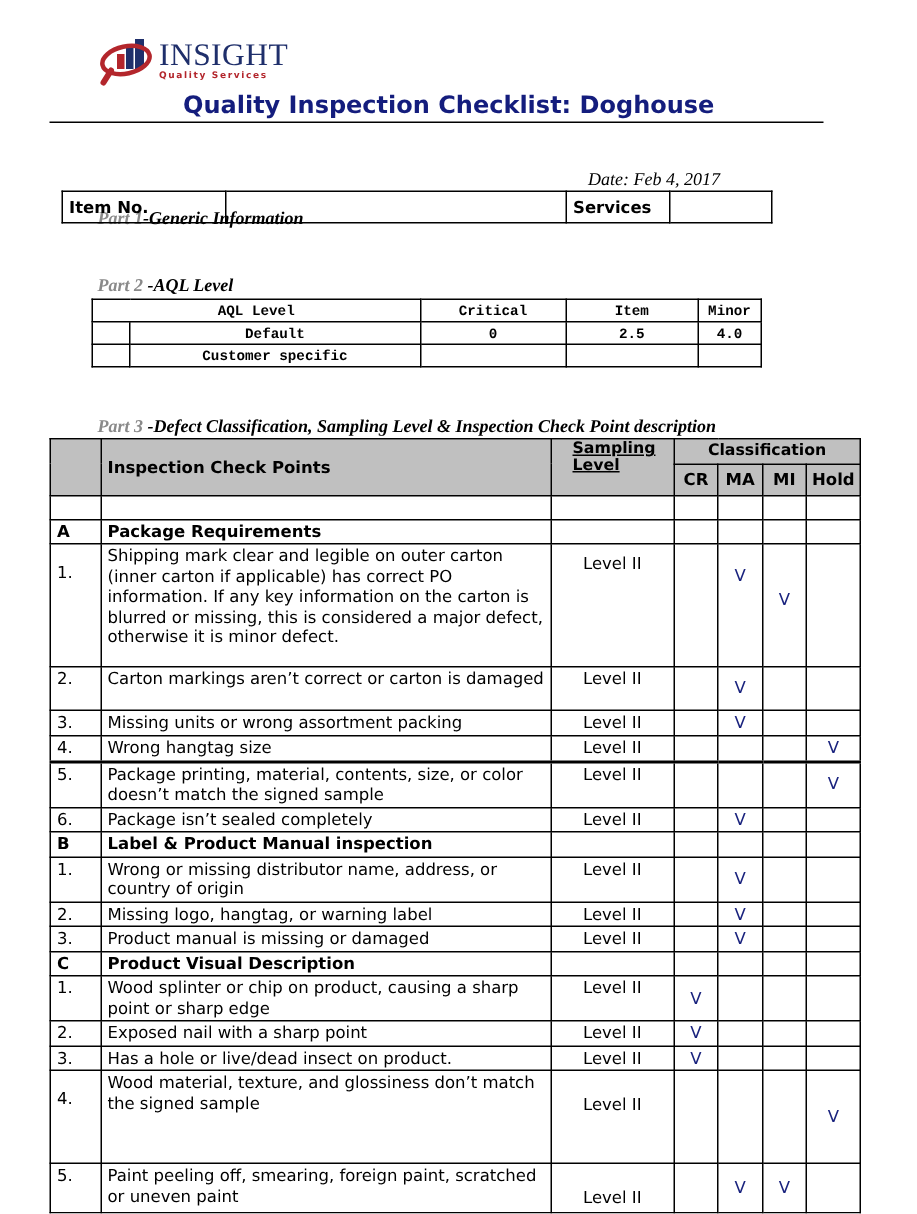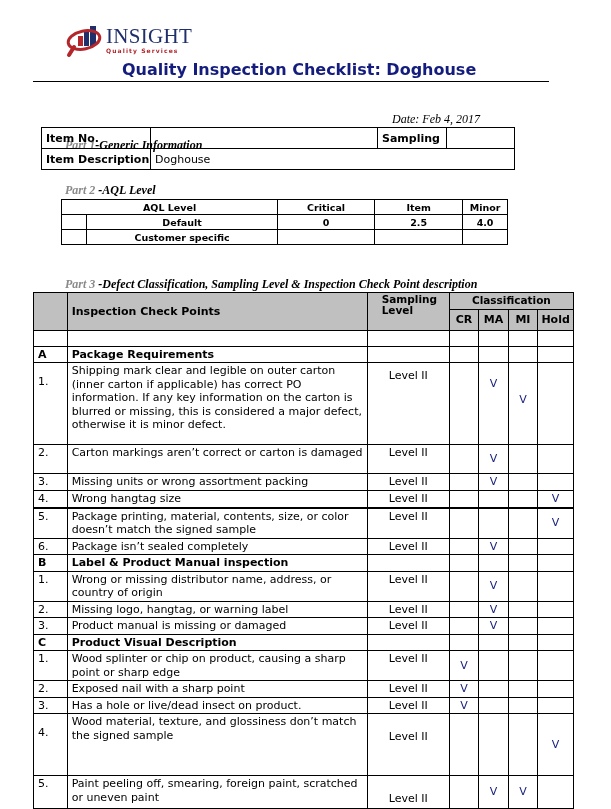--- a/index.html
+++ b/index.html
@@ -17,21 +17,21 @@
   .date { position:absolute; left:392px; top:112px; font-family:"Liberation Serif", serif; font-style:italic; font-weight:normal; font-size:12px; }
 
   table { border-collapse:collapse; position:absolute; }
   td, th { border:1px solid #000; padding:0; font-size:11px; vertical-align:top; }
 
   .t1 { left:41px; top:127px; width:474px; }
   .t1 td { height:20px; vertical-align:middle; padding-left:4px; }
   .t1 .lbl { font-weight:bold; font-size:11px; }
 
   .t2 { left:61px; top:199px; width:447px; }
-  .t2 td { height:14px; font-size:9.5px; font-weight:bold; text-align:center; vertical-align:middle; }
+  .t2 td { height:14px; font-size:9.5px; font-weight:bold; text-align:center; vertical-align:middle;font-family:Liberation Mono, monospace; }
 
   .t3 { left:33px; top:292px; width:541px; border:1.5px solid #000; }
   .t3 td { font-size:11px; line-height:13.5px; padding:1px 4px; }
   .t3 .hdr { background:#c0c0c0; font-weight:bold; }
   .t3 .num { width:23px; }
   .t3 .desc { width:276px; }
   .t3 .lvl { width:63px; text-align:center; padding-left:0; padding-right:0; }
   .t3 .cls { width:27px; text-align:center; padding:0; vertical-align:middle; }
   .t3 .sec td { font-weight:bold; }
   .t3 .thick-top td { border-top:2px solid #000; }
@@ -58,26 +58,22 @@
 <div class="title-rule"></div>
 
 <div class="part-label" style="left:65px; top:112px;margin-top:26px;"><span class="part-num">Part 1</span><span>-Generic Information</span></div>
 <div class="date">Date: Feb 4, 2017</div>
 
 <table class="t1">
   <tbody>
       <tr>
     <td class="lbl" style="width:104px;">Item No.</td>
     <td style="width:222px;"></td>
-    <td class="lbl" style="width:64px;">Sampling</td>
-    <td></td>
-  </tr>
-  <tr>
-    <td class="lbl">Item Description</td>
-    <td colspan="3">Doghouse</td>
+    <td class="lbl" style="width:64px;">Services</td>
+    <td></td>
   </tr>
 </tbody>
   </table>
 
 <div class="part-label" style="left:55px; top:183px;margin-left:10px;"><span class="part-num">Part 2</span><span> -AQL Level</span></div>
 
 <table class="t2">
   <tbody>
       <tr>
     <td colspan="2" style="width:159px;">AQL Level</td>
@@ -102,21 +98,21 @@
 </tbody>
   </table>
 
 <div class="part-label" style="left:65px; top:277px;"><span class="part-num">Part 3</span><span> -Defect Classification, Sampling Level &amp; Inspection Check Point description</span></div>
 
 <table class="t3">
   <tbody id="t3body">
     <tr class="hdr-row">
       <td class="hdr num" rowspan="2"></td>
       <td class="hdr desc" rowspan="2" style="vertical-align:middle;">Inspection Check Points</td>
-      <td class="hdr lvl" rowspan="2" style="text-align:left; padding-left:14px; font-size:10.5px; line-height:11px;">Sampling Level</td>
+      <td class="hdr lvl" rowspan="2" style="text-align:left; padding-left:14px; font-size:10.5px; line-height:11px;text-decoration:underline;">Sampling Level</td>
       <td class="hdr" colspan="4" style="text-align:center; font-size:10.5px;">Classification</td>
     </tr>
     <tr>
       <td class="hdr cls" style="height:20px;">CR</td>
       <td class="hdr cls">MA</td>
       <td class="hdr cls">MI</td>
       <td class="hdr cls" style="width:33px;">Hold</td>
     </tr>
     <tr>
       <td style="height:13px;"></td>

